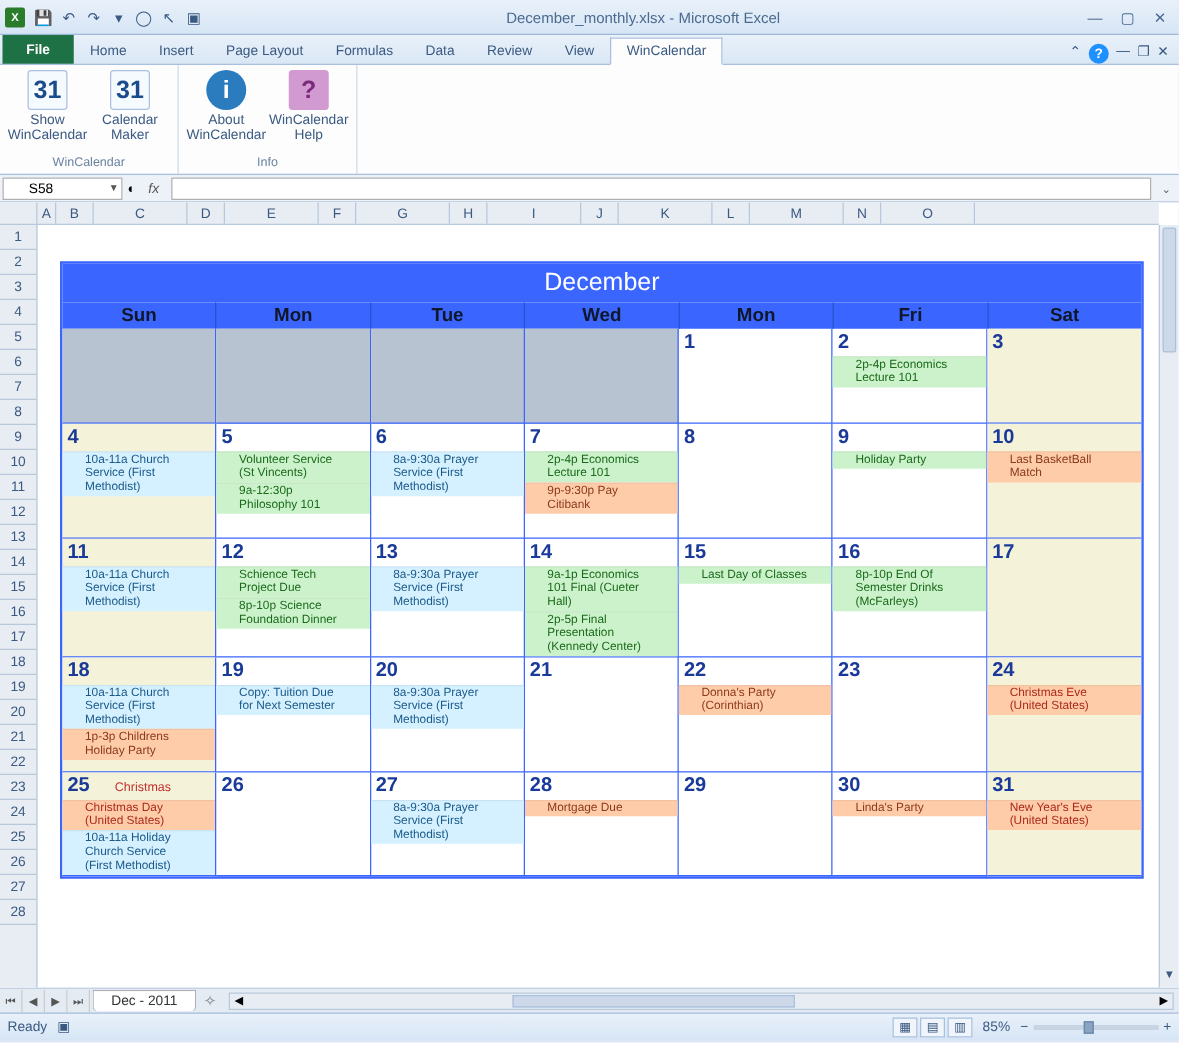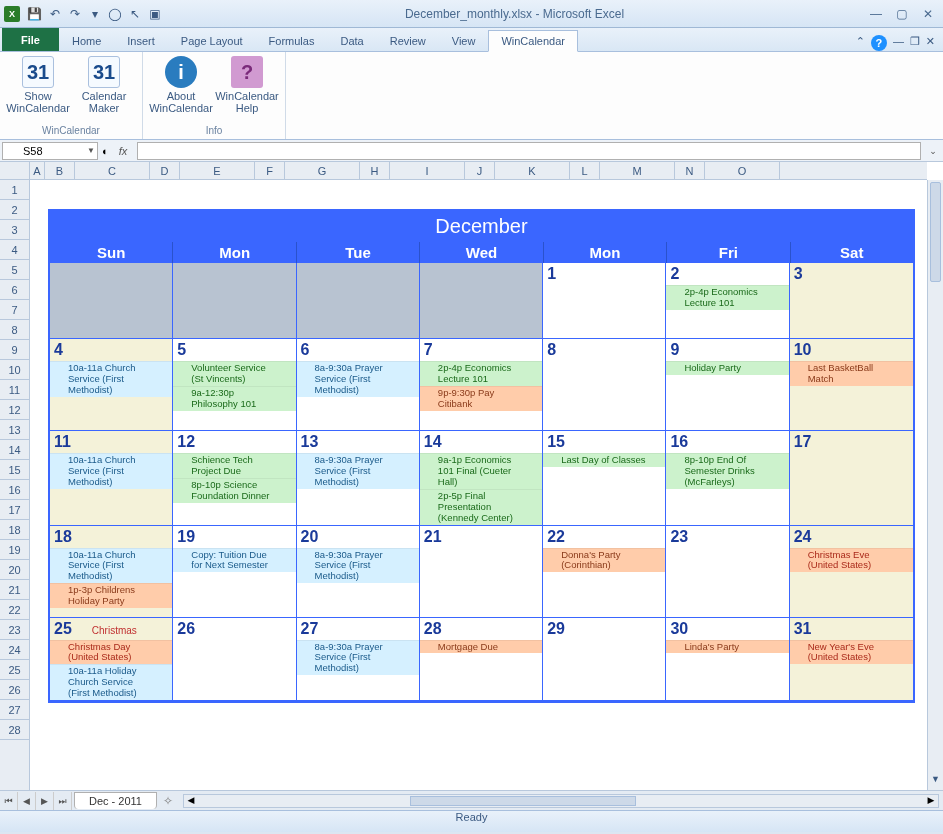--- a/index.html
+++ b/index.html
@@ -50,21 +50,21 @@
 .rh { height:20px; border-bottom:1px solid #b8c8dc; text-align:center; font-size:11px; color:#3b5a82; line-height:20px; }
 .grid { position:absolute; top:18px; left:30px; right:16px; bottom:0; overflow:hidden;margin-top:17px; }
 .vscroll { position:absolute; top:18px; right:0; width:16px; bottom:0; background:#e8edf3; border-left:1px solid #b8c8dc; }
 .vscroll .thumb { position:absolute; top:2px; left:2px; right:2px; height:100px; background:#cdd9e8; border:1px solid #a8bfdd; border-radius:2px; }
 .vscroll .arrow { position:absolute; left:0; right:0; height:16px; text-align:center; font-size:9px; color:#3b5a82; }
 
 
 .calendar { margin: 12px 12px 0 18px; border: 2px solid #3a66ff; background:#fff; }
 .cal-title { background:#3a66ff; color:#fff; text-align:center; font-size:20px; padding:4px 0; }
 .cal-head { display:flex; background:#3a66ff; }
-.cal-head div { flex:1; text-align:center; color:#ffffff; font-weight:bold; font-size:15px; padding:2px 0; border-right:1px solid #2a52cc; }
+.cal-head div { flex:1; text-align:center; color:#0f172a; font-weight:bold; font-size:15px; padding:2px 0; border-right:1px solid #2a52cc; }
 .cal-head div:last-child { border-right:none; }
 .cal-grid { display:grid; grid-template-columns: repeat(7, 1fr); }
 .cell { border-right:1px solid #3a66ff; border-bottom:1px solid #3a66ff; min-height: 92px; position:relative; font-size:10px; }
 .cell.week1 { min-height: 76px; }
 .cell.week5 { min-height: 82px; }
 .cell:nth-child(7n) { border-right:none; }
 .cell .daynum { font-size:16px; font-weight:bold; color:#1a3a9a; padding:2px 4px; }
 .cell.prev { background:#b8c3d1; }
 .cell.weekend { background:#f4f2d9; }
 .ev { padding:1px 18px; font-size:9.5px; line-height:1.15; border-top:1px solid rgba(0,0,0,0.05); }
@@ -77,21 +77,21 @@
 
 .sheet-tabs { height: 20px; background:#e4ebf3; border-top:1px solid #b8c8dc; display:flex; align-items:center; }
 .sheet-nav { display:flex; gap:0; }
 .sheet-nav span { width:18px; text-align:center; color:#555; font-size:9px; cursor:pointer; border-right:1px solid #ccc; line-height:18px; }
 .sheet-tab { background:#fff; border:1px solid #b0b0b0; border-bottom:none; padding:2px 14px; font-size:11px; color:#333; margin-left:2px; border-radius: 0 0 4px 4px; }
 .sheet-add { padding:2px 6px; color:#888; font-size:12px; cursor:pointer; }
 .hscroll { flex:1; height:14px; margin:0 4px; background:#e8edf3; border:1px solid #b8c8dc; position:relative; }
 .hscroll .thumb { position:absolute; top:1px; left:30%; width:30%; bottom:1px; background:#cdd9e8; border:1px solid #a8bfdd; }
 .hscroll .arr { position:absolute; top:0; bottom:0; width:14px; text-align:center; font-size:9px; }
 
-.status-bar { height:22px; background:linear-gradient(#e9f1fa,#d6e5f5); border-top:1px solid #a8bfdd; display:flex; align-items:center; padding:0 6px; font-size:11px; color:#3b5a82; gap:8px;flex-direction:column; }
+.status-bar { height:22px; background:linear-gradient(#e9f1fa,#d6e5f5); border-top:1px solid #a8bfdd; display:flex; align-items:center; padding:0 6px; font-size:11px; color:#3b5a82; gap:8px; }
 .status-bar .spacer { flex:1; }
 .view-btns { display:flex; gap:2px; }
 .view-btns span { width:20px; height:16px; border:1px solid #a8bfdd; background:#f0f5fb; display:flex; align-items:center; justify-content:center; font-size:10px; }
 .zoom { display:flex; align-items:center; gap:4px; }
 .zoom-track { width:100px; height:4px; background:#c8d4e4; position:relative; }
 .zoom-track .zthumb { position:absolute; top:-3px; left:40%; width:8px; height:10px; background:#8aa4c4; border:1px solid #6a84a4; }
 </style>
 </head>
 <body>
 

